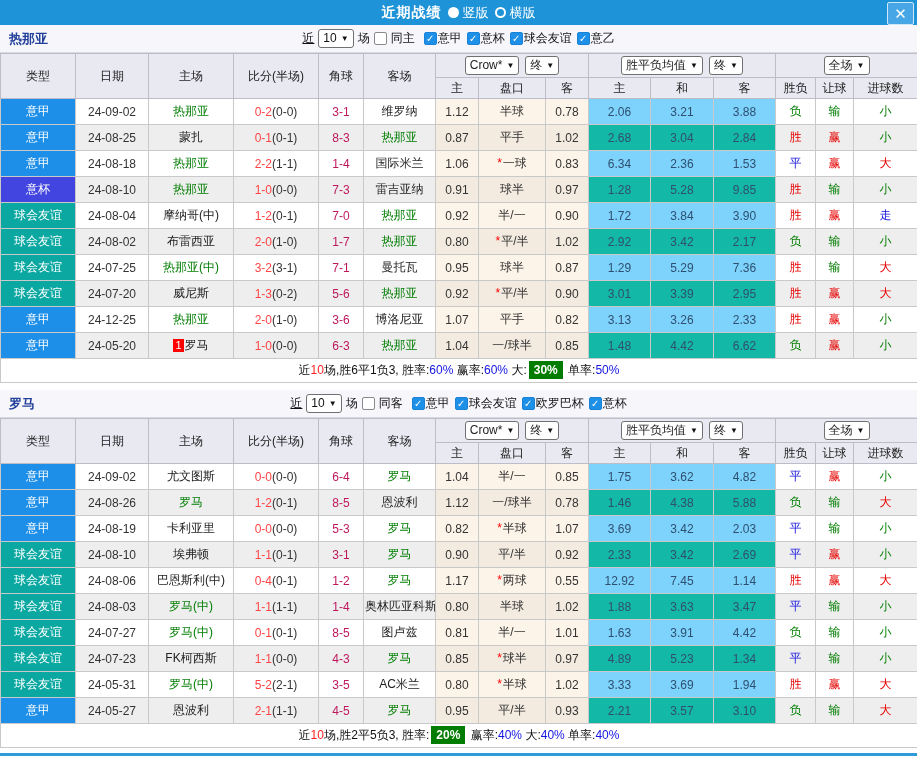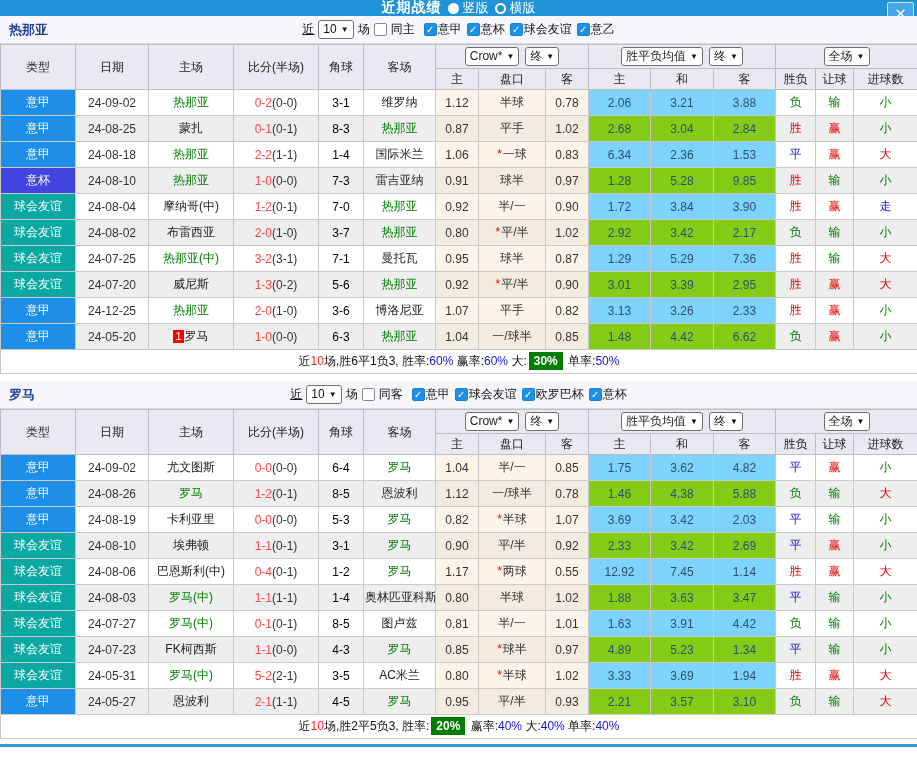--- a/index.html
+++ b/index.html
@@ -1,21 +1,21 @@
 <!DOCTYPE html>
 <html><head>
 <meta charset="utf-8">
 <style>
   * { box-sizing: border-box; }
   html,body { margin:0; padding:0; background:#fff; }
   body { width:917px; font-family:"Liberation Sans","DejaVu Sans",sans-serif; font-size:12px; color:#222; }
   .window { width:917px; }
 
   
-  .titlebar { height:16px; background:#1e93d8; position:relative; display:flex; align-items:center; justify-content:center; color:#fff; }
+  .titlebar { height:25px; background:#1e93d8; position:relative; display:flex; align-items:center; justify-content:center; color:#fff; }
   .titlebar .title { font-weight:bold; font-size:14px; letter-spacing:1px; }
   .radio-opt { display:inline-flex; align-items:center; gap:4px; margin-left:6px; font-size:13px; cursor:pointer; }
   .rb { width:11px; height:11px; border-radius:50%; display:inline-block; }
   .rb.filled { background:#fff; }
   .rb.hollow { width:11px; height:11px; border:2px solid #fff; background:transparent; }
   .close-btn { position:absolute; right:3px; top:2px; width:27px; height:23px; background:#47a6e6; border:1px solid #cfe7f7; border-radius:2px; color:#fff; font-weight:bold; font-size:15px; display:flex; align-items:center; justify-content:center; cursor:pointer; }
 
   
   .section { width:917px; }
   .section + .section { margin-top:7px; }
@@ -35,24 +35,24 @@
   th, td { border:1px solid #c9c9c9; text-align:center; padding:0 1px; white-space:nowrap; overflow:hidden; height:26px; }
   thead th { background:#e9e9f2; border-color:#bdbdca; font-weight:normal; color:#222; }
   tr.hrow1 th { height:24px; }
   tr.hrow2 th { height:21px; }
   .ctrl-box { display:inline-flex; align-items:center; justify-content:center; gap:6px; }
   tr.odd td { background:#ffffff; }
   tr.even td { background:#eeeeee; }
   tr.odd td.c-odds { background:#fdf4e9; }
   tr.even td.c-odds { background:#f3ebe0; }
   tr.odd td.c-mean { background:#7dd3fc; }
-  tr.even td.c-mean { background:#84cc16; }
+  tr.even td.c-mean { background:#14b8a6; }
   td.type { color:#fff; }
   td.date { color:#333; }
-  td.corner { color:#000000; }
+  td.corner { color:#be185d; }
   td.c-odds { color:#333; }
   td.c-mean { color:#2f4f70; }
   .team-sel { color:#007d00; }
   .score-main { color:#ff4545; }
   .score-half { color:#333; }
   .handicap-star { color:#ff0000; margin-right:1px; }
   .rank-badge { display:inline-block; background:#ff0000; color:#fff; font-size:11px; line-height:13px; padding:0 2px; margin-right:1px; }
   tfoot td.summary { height:24px; background:#fff; border-color:#c9c9c9; text-align:center; color:#111; }
   .sum-k { color:#111; }
   .sum-r { color:#ff2222; }
@@ -260,21 +260,21 @@
               <td class="c-mean">3.90</td>
               <td style="color: rgb(230, 0, 0);">胜</td>
               <td style="color: rgb(230, 0, 0);">赢</td>
               <td style="color: rgb(20, 20, 221);">走</td>
             </tr>
             <tr class="even">
               <td class="type" style="background-color: rgb(11, 168, 162);">球会友谊</td>
               <td class="date">24-08-02</td>
               <td><span>布雷西亚</span></td>
               <td><span class="score-main">2-0</span><span class="score-half">(1-0)</span></td>
-              <td class="corner">3-7</td>
+              <td class="corner">1-7</td>
               <td><span class="team-sel">热那亚</span></td>
               <td class="c-odds">0.80</td>
               <td class="c-odds"><span class="handicap-star">*</span><span>平/半</span></td>
               <td class="c-odds">1.02</td>
               <td class="c-mean">2.92</td>
               <td class="c-mean">3.42</td>
               <td class="c-mean">2.17</td>
               <td style="color: rgb(0, 125, 0);">负</td>
               <td style="color: rgb(0, 125, 0);">输</td>
               <td style="color: rgb(0, 125, 0);">小</td>

